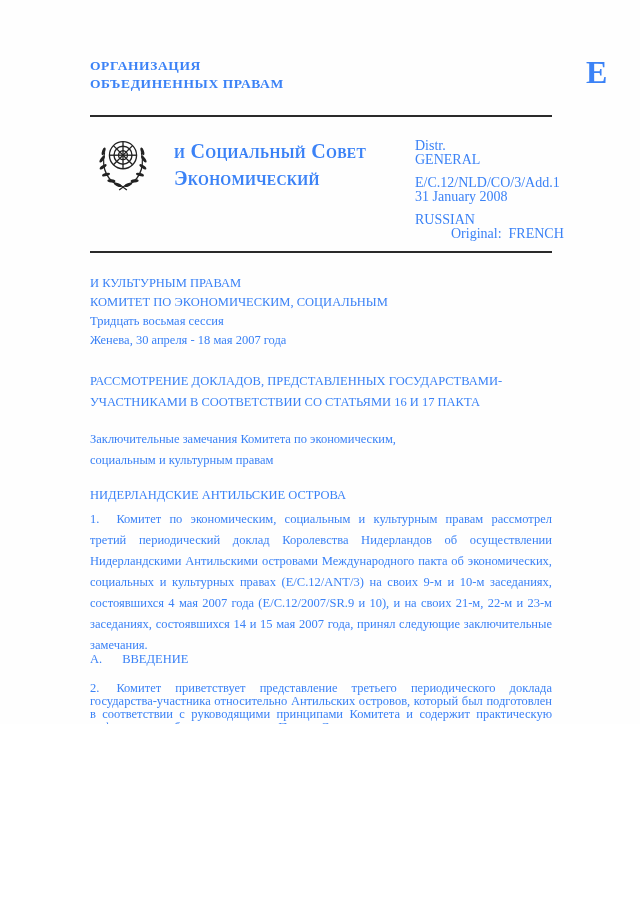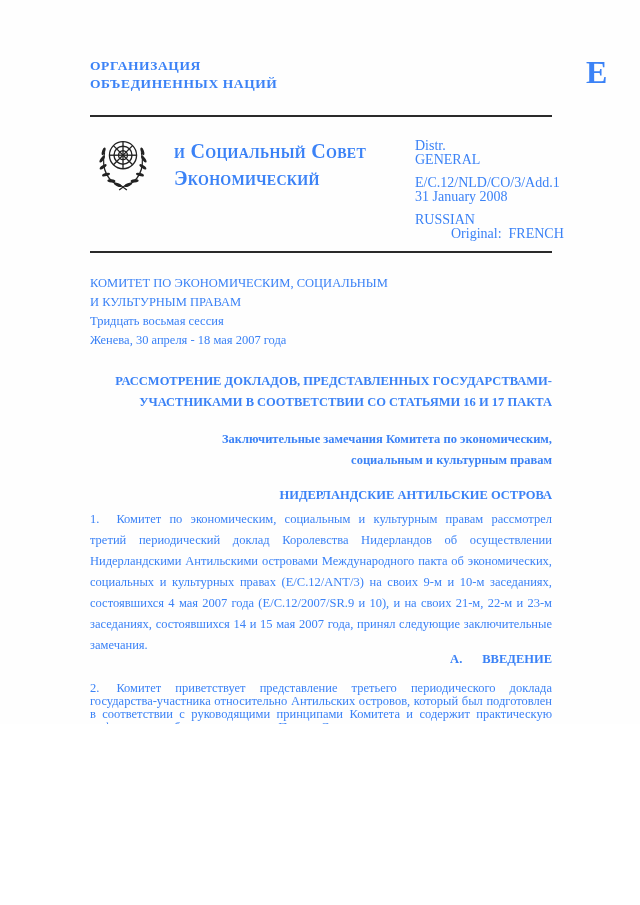--- a/index.html
+++ b/index.html
@@ -36,21 +36,21 @@
     font-size: 14px; line-height: 13.5px;
   }
   .distr-block .gap { height: 10px; }
   .pre { white-space: pre; margin-left: 36px; }
   .committee {
     position: absolute; left: 90px; top: 274px;
     font-size: 12.5px; line-height: 19px;
   }
   .title-main, .title-sub, .title-country, .section-head {
     position: absolute; left: 90px; width: 462px;
-    text-align: right; font-weight: bold; font-size: 12.5px; line-height: 21px;
+    text-align: left; font-weight: normal; font-size: 12.5px; line-height: 21px;
   }
   .title-main { top: 371px; }
   .title-sub { top: 429px; }
   .title-country { top: 485px; }
   .para {
     position: absolute; left: 90px; width: 462px; margin: 0;
     font-size: 12.5px; text-align: justify;
   }
   .para-1 { top: 509px; line-height: 21px; }
   .para-2 { top: 682px; line-height: 13px; }
@@ -62,21 +62,21 @@
     font-size: 12px; white-space: pre;
   }
 </style>
 </head>
 <body>
 
 <div class="page">
 
   <div class="org-block">
     <div>ОРГАНИЗАЦИЯ</div>
-    <div>ОБЪЕДИНЕННЫХ НАЦИЙ</div>
+    <div>ОБЪЕДИНЕННЫХ ПРАВАМ</div>
   </div>
 
   <div class="series-letter">E</div>
 
   <div class="rule rule-top"></div>
 
   <div class="emblem">
     <svg viewBox="0 0 64 64" width="62" height="64" aria-hidden="true">
       <g fill="none" stroke="#222" stroke-width="1.4">
         <circle cx="32" cy="25" r="14"></circle>
@@ -124,22 +124,22 @@
     <div>E/C.12/NLD/CO/3/Add.1</div>
     <div>31 January 2008</div>
     <div class="gap"></div>
     <div>RUSSIAN</div>
     <div class="pre">Original:  FRENCH</div>
   </div>
 
   <div class="rule rule-mid"></div>
 
   <div class="committee">
+    <div>И КУЛЬТУРНЫМ ПРАВАМ</div>
     <div>КОМИТЕТ ПО ЭКОНОМИЧЕСКИМ, СОЦИАЛЬНЫМ</div>
-    <div>И КУЛЬТУРНЫМ ПРАВАМ</div>
     <div>Тридцать восьмая сессия</div>
     <div>Женева, 30 апреля - 18 мая 2007 года</div>
   </div>
 
   <div class="title-main">
     <div>РАССМОТРЕНИЕ ДОКЛАДОВ, ПРЕДСТАВЛЕННЫХ ГОСУДАРСТВАМИ-</div>
     <div>УЧАСТНИКАМИ В СООТВЕТСТВИИ СО СТАТЬЯМИ 16 И 17 ПАКТА</div>
   </div>
 
   <div class="title-sub">

